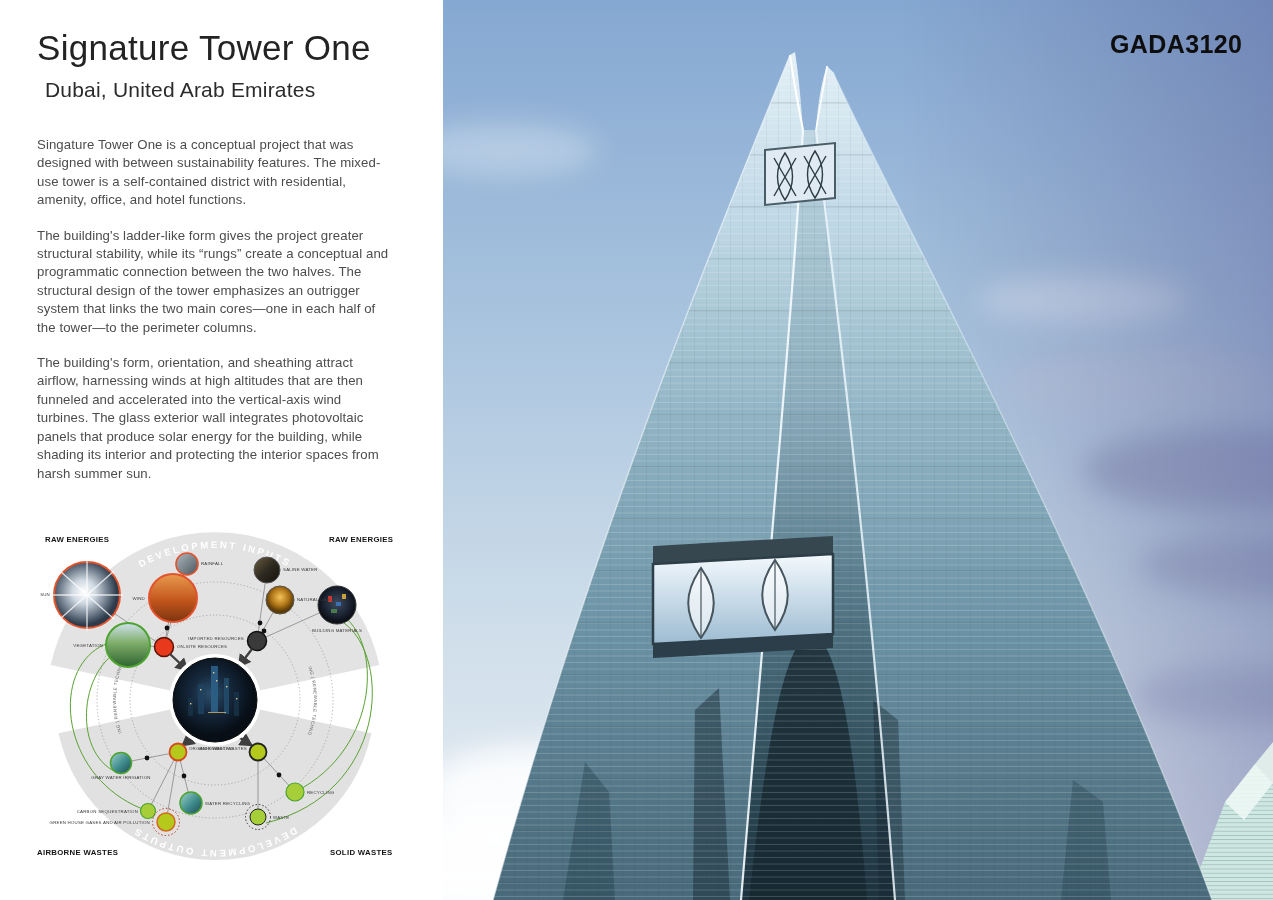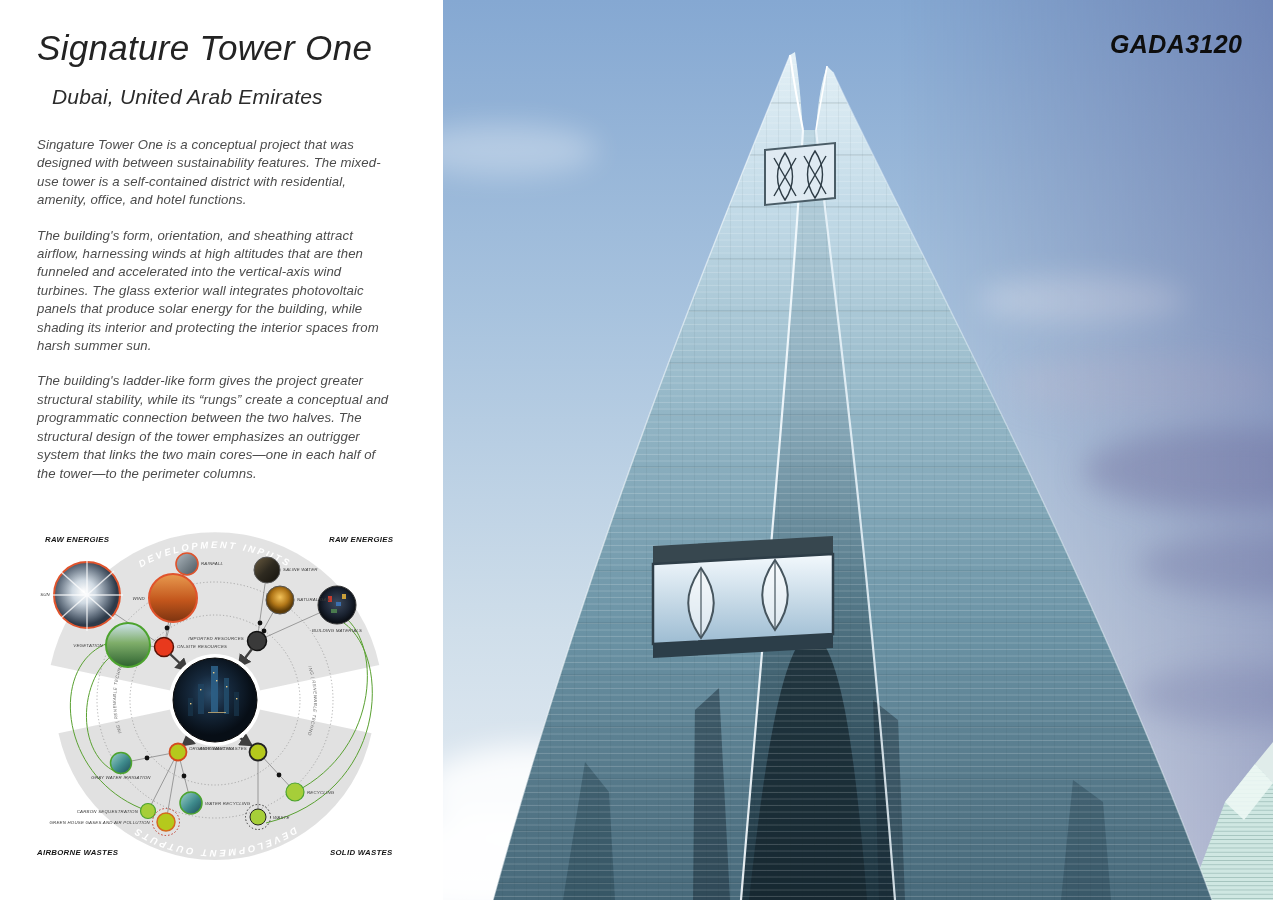--- a/index.html
+++ b/index.html
@@ -1,22 +1,22 @@
 <!DOCTYPE html>
 <html><head>
 <meta charset="utf-8">
 <style>
   html,body{margin:0;padding:0;background:#ffffff;}
   .page{position:relative;width:1273px;height:900px;overflow:hidden;background:#f9a8d4;
-        font-family:"Liberation Sans",sans-serif;display:flex;font-style:italic;}
+        font-family:"Liberation Sans",sans-serif;display:flex;}
   .info-panel{position:relative;width:443px;height:900px;background:#ffffff;flex:0 0 auto;}
   .render-panel{position:relative;width:830px;height:900px;flex:0 0 auto;overflow:hidden;}
   .page-title{position:absolute;left:37px;top:28px;margin:0;font-size:35px;font-weight:300;
               color:#232323;letter-spacing:.3px;}
-  .page-subtitle{position:absolute;left:37px;top:70px;margin:15px;font-size:21px;font-weight:300;
+  .page-subtitle{position:absolute;left:37px;top:70px;margin:8px;font-size:21px;font-weight:300;
               color:#2b2b2b;letter-spacing:.2px;}
   .text-block{position:absolute;left:37px;top:136px;width:352px;}
   .text-block p{margin:0 0 17px 0;font-size:13.2px;line-height:18.4px;color:#4c4c4c;
               font-weight:400;letter-spacing:.1px;}
   .diagram-svg{position:absolute;left:30px;top:526px;}
   .project-code{position:absolute;left:667px;top:30px;font-size:25px;font-weight:700;
               color:#0e0e0e;letter-spacing:.4px;}
   .tower-svg{position:absolute;left:0;top:0;}
   svg text{font-family:"Liberation Sans",sans-serif;}
 </style>
@@ -24,22 +24,22 @@
 <body>
 
 <div class="page">
 
   <aside class="info-panel">
     <h1 class="page-title">Signature Tower One</h1>
     <h2 class="page-subtitle">Dubai, United Arab Emirates</h2>
 
     <div class="text-block">
       <p>Singature Tower One is a conceptual project that was designed with between sustainability features. The mixed-use tower is a self-contained district with residential, amenity, office, and hotel functions.</p>
+      <p>The building's ladder-like form gives the project greater structural stability, while its “rungs” create a conceptual and programmatic connection between the two halves. The structural design of the tower emphasizes an outrigger system that links the two main cores—one in each half of the tower—to the perimeter columns.</p>
       <p>The building's form, orientation, and sheathing attract airflow, harnessing winds at high altitudes that are then funneled and accelerated into the vertical-axis wind turbines. The glass exterior wall integrates photovoltaic panels that produce solar energy for the building, while shading its interior and protecting the interior spaces from harsh summer sun.</p>
-      <p>The building's ladder-like form gives the project greater structural stability, while its “rungs” create a conceptual and programmatic connection between the two halves. The structural design of the tower emphasizes an outrigger system that links the two main cores—one in each half of the tower—to the perimeter columns.</p>
     </div>
 
     <svg class="diagram-svg" width="380" height="344" viewBox="0 0 380 344">
       <defs>
         <radialGradient id="sunGrad" cx="45%" cy="45%">
           <stop offset="0%" stop-color="#ffffff"></stop>
             <stop offset="35%" stop-color="#cfd9e2"></stop>
           <stop offset="75%" stop-color="#6a7786"></stop>
             <stop offset="100%" stop-color="#2e3b4a"></stop>
         </radialGradient>

